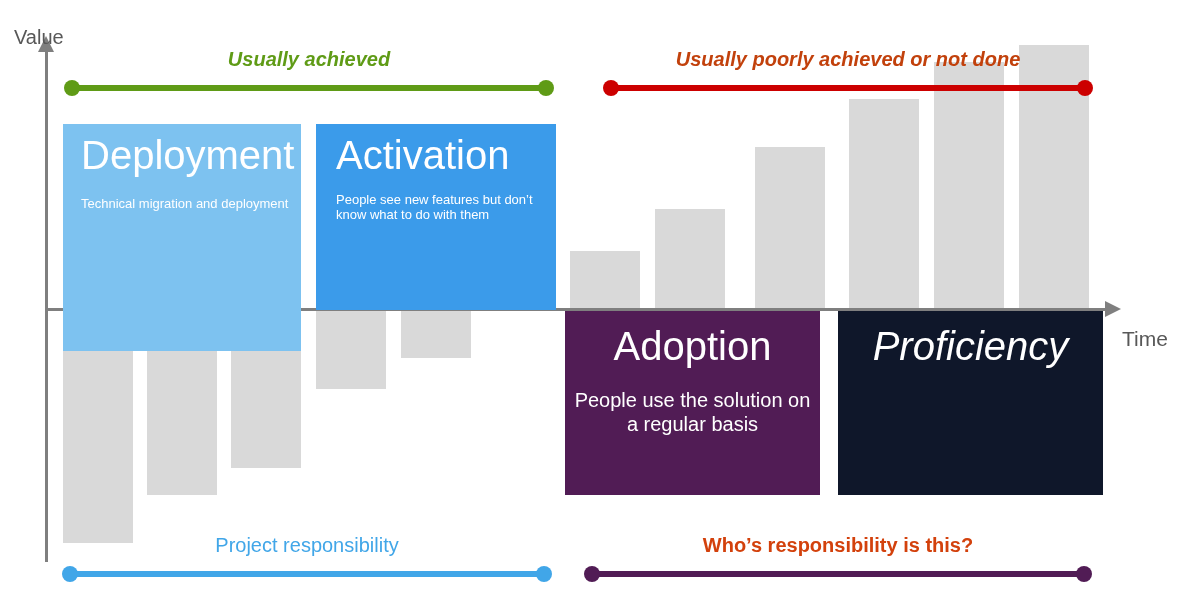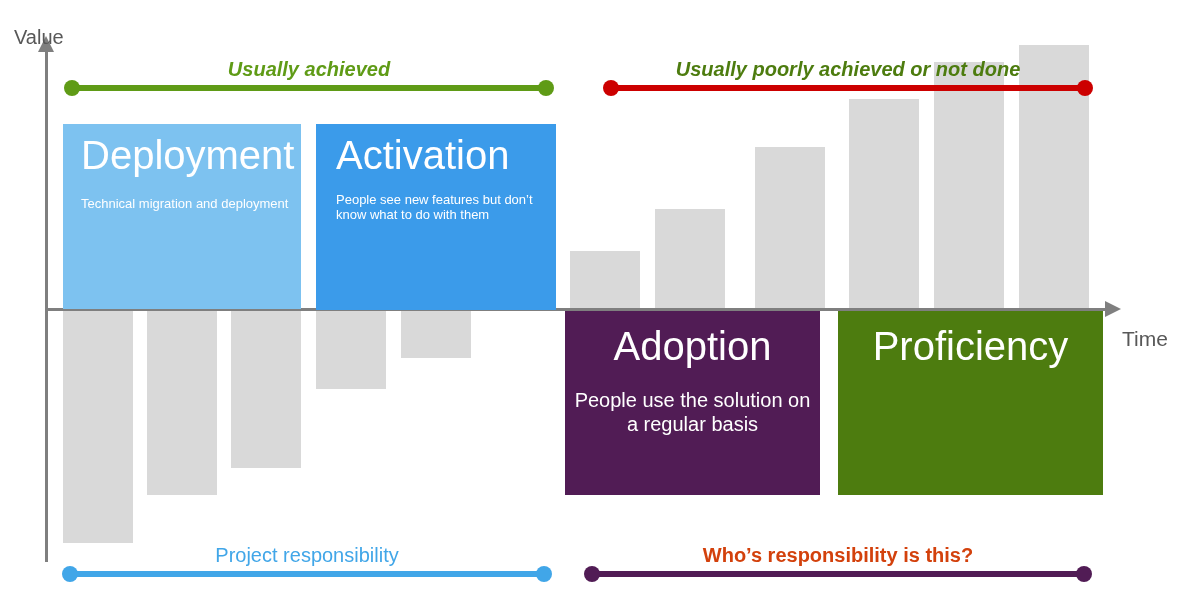--- a/index.html
+++ b/index.html
@@ -98,21 +98,21 @@
   .stage-box.upper { text-align: left; }
   .stage-box.upper .stage-title { font-size: 40px; }
   .stage-box.upper .stage-desc  { font-size: 13px; }
 
   
   .stage-box.lower { text-align: center; }
   .stage-box.lower .stage-title { font-size: 40px; }
   .stage-box.lower .stage-desc  { font-size: 20px; }
 
   #box-deployment {
-    left: 63px;  top: 124px;  width: 238px; height: 185px;
+    left: 63px;  top: 124px;  width: 238px; height: 227px;
     padding: 10px 0 0 18px;
   }
   #box-deployment .stage-title { margin-bottom: 20px; }
 
   #box-activation {
     left: 316px; top: 124px;  width: 240px; height: 186px;
     padding: 10px 0 0 20px;
   }
   #box-activation .stage-title { margin-bottom: 16px; }
 
@@ -148,21 +148,21 @@
   }
   .span-dot.left  { left: -8px; }
   .span-dot.right { right: -8px; }
   .span-label {
     position: absolute;
     white-space: nowrap;
     font-size: 20px;
     left: 50%;
     transform: translateX(-50%);
   }
-  .span-label.above { bottom: 4px; }
+  .span-label.above { bottom: 14px; }
   .span-label.bold-italic { font-weight: bold; font-style: italic; }
   .span-label.bold { font-weight: bold; }
 
   #span-green  { left: 72px;  top: 85px;  width: 474px; }
   #span-red    { left: 611px; top: 85px;  width: 474px; }
   #span-blue   { left: 70px;  top: 571px; width: 474px; }
   #span-purple { left: 592px; top: 571px; width: 492px; }
 </style>
 </head>
 <body>
@@ -200,36 +200,36 @@
   <div class="stage-box lower" id="box-adoption" style="background:#511C55;">
     <div class="stage-title">Adoption</div>
     <div class="stage-desc">People use the solution on a regular basis</div>
   </div>
 
   <div class="stage-box upper" id="box-activation" style="background:#3B9BEA;">
     <div class="stage-title">Activation</div>
     <div class="stage-desc">People see new features but don’t know what to do with them</div>
   </div>
 
-  <div class="stage-box lower" id="box-proficiency" style="background:#4d7c0f;">
+  <div class="stage-box lower" id="box-proficiency" style="background:#0f172a;font-style:italic;">
     <div class="stage-title">Proficiency</div>
   </div>
 
   <div class="span" id="span-green">
     <div class="span-bar" style="left:0; right:0; background:#5F9B16;"></div>
     <div class="span-dot left" style="background:#5F9B16;"></div>
     <div class="span-dot right" style="background:#5F9B16;"></div>
     <div class="span-label above bold-italic" style="color:#5F9B16;">Usually achieved</div>
   </div>
 
   <div class="span" id="span-red">
     <div class="span-bar" style="left:0; right:0; background:#CC0000;"></div>
     <div class="span-dot left" style="background:#CC0000;"></div>
     <div class="span-dot right" style="background:#CC0000;"></div>
-    <div class="span-label above bold-italic" style="color:#4d7c0f;">Usually poorly achieved or not done</div>
+    <div class="span-label above bold-italic" style="color:#c2410c;">Usually poorly achieved or not done</div>
   </div>
 
   <div class="span" id="span-blue">
     <div class="span-bar" style="left:0; right:0; background:#41A6E8;"></div>
     <div class="span-dot left" style="background:#41A6E8;"></div>
     <div class="span-dot right" style="background:#41A6E8;"></div>
     <div class="span-label above" style="color:#41A6E8;">Project  responsibility</div>
   </div>
 
   <div class="span" id="span-purple">

